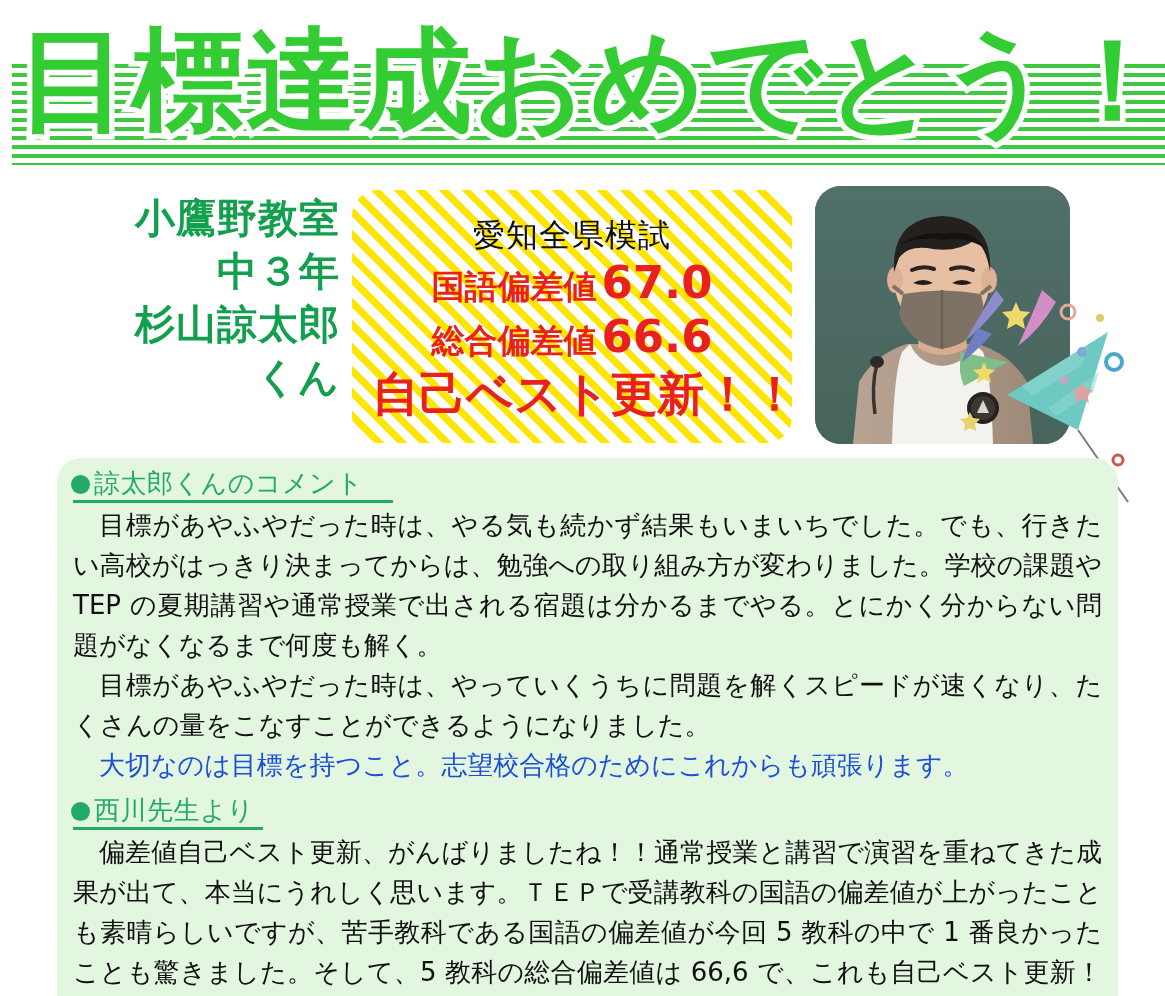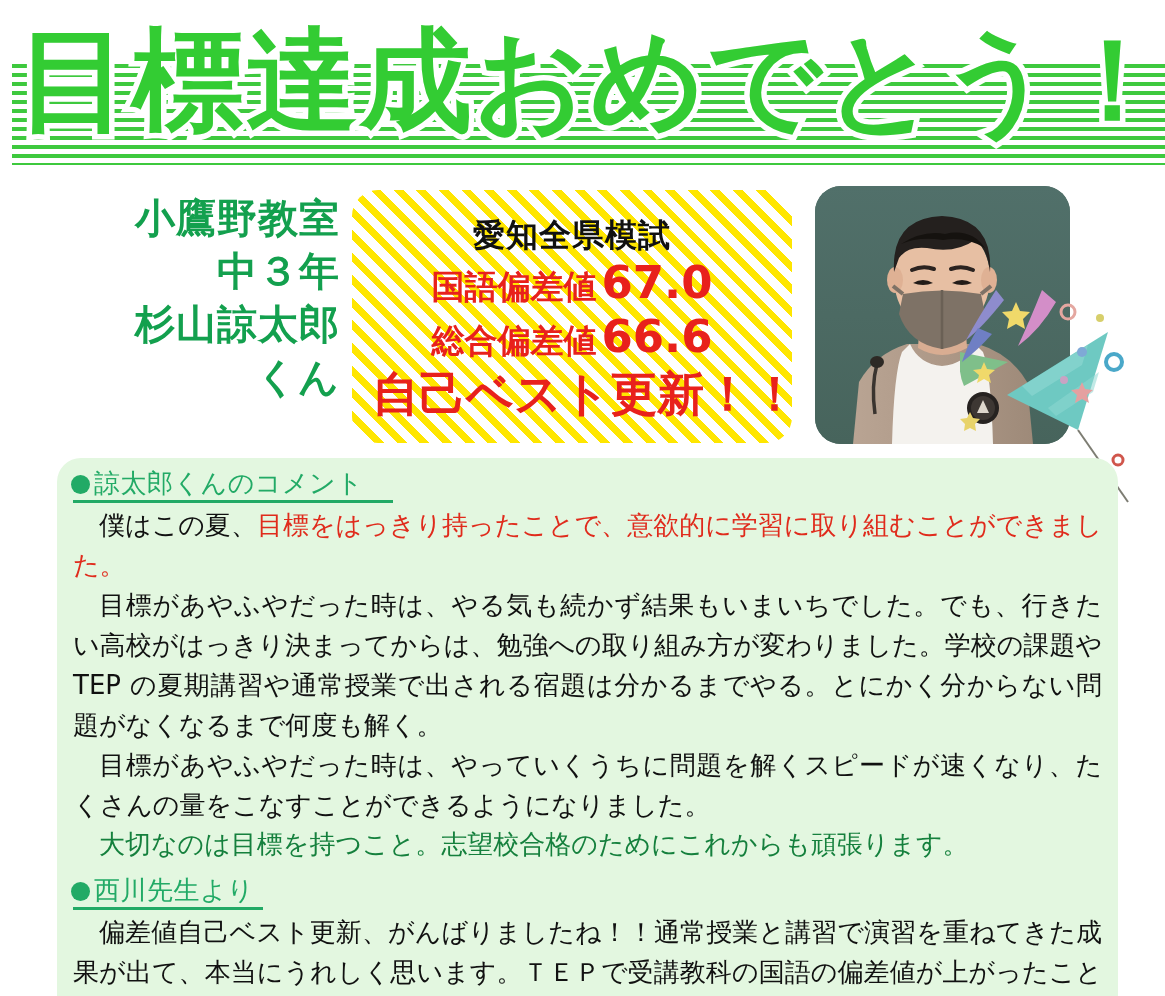--- a/index.html
+++ b/index.html
@@ -90,21 +90,21 @@
     position: absolute;
     left: 0; top: 0;
     width: 440px;
     height: 253px;
     text-align: center;
   }
   #score-exam-name {
     margin-top: 26px;
     font-size: 32px;
     line-height: 38px;
-    font-weight: 700;
+    font-weight: 400;
     color: #111111;
     letter-spacing: 1px;
   }
   .score-line {
     margin-top: 7px;
     font-size: 35px;
     line-height: 43px;
     color: #e8211c;
     font-weight: 700;
     white-space: nowrap;
@@ -187,21 +187,21 @@
     padding: 2px 16px 0 16px;
     font-size: 26px;
     line-height: 40px;
     color: #111111;
     text-align: justify;
     text-justify: inter-character;
     letter-spacing: 0px;
   }
   .body-text p { margin: 0; text-indent: 26px; }
   .red { color: #e02b1c; }
-  p.red-para { color: #15803d; font-family: Liberation Serif, serif; }
+  p.red-para { color: #1d4ed8; }
 </style>
 </head>
 <body>
 
 <div id="header-banner">
   <div id="header-stripes"></div>
   <div id="header-title">目標達成おめでとう！</div>
 </div>
 
 <div id="info-row">
@@ -302,21 +302,20 @@
   <circle cx="158" cy="170" r="5" fill="none" stroke="#d0564c" stroke-width="3"></circle>
 </svg>
 
 <div id="comment-panel">
 
   <h2 class="section-head">
     <span class="bullet"></span><span>諒太郎くんのコメント</span>
   </h2>
   <div class="head-rule" id="student-head-rule"></div>
   <div class="body-text" id="student-comment-body">
-      <p><span>僕はこの夏、</span><span class="red">目標をはっきり持ったことで、意欲的に学習に取り組むことができました。</span></p>
       <p><span>目標があやふやだった時は、やる気も続かず結果もいまいちでした。でも、行きたい高校がはっきり決まってからは、勉強への取り組み方が変わりました。学校の課題や TEP の夏期講習や通常授業で出される宿題は分かるまでやる。とにかく分からない問題がなくなるまで何度も解く。</span></p>
       <p><span>目標があやふやだった時は、やっていくうちに問題を解くスピードが速くなり、たくさんの量をこなすことができるようになりました。</span></p>
       <p class="red-para"><span>大切なのは目標を持つこと。志望校合格のためにこれからも頑張ります。</span></p>
     </div>
 
   <h2 class="section-head">
     <span class="bullet"></span><span>西川先生より</span>
   </h2>
   <div class="head-rule" id="teacher-head-rule"></div>
   <div class="body-text" id="teacher-comment-body">

